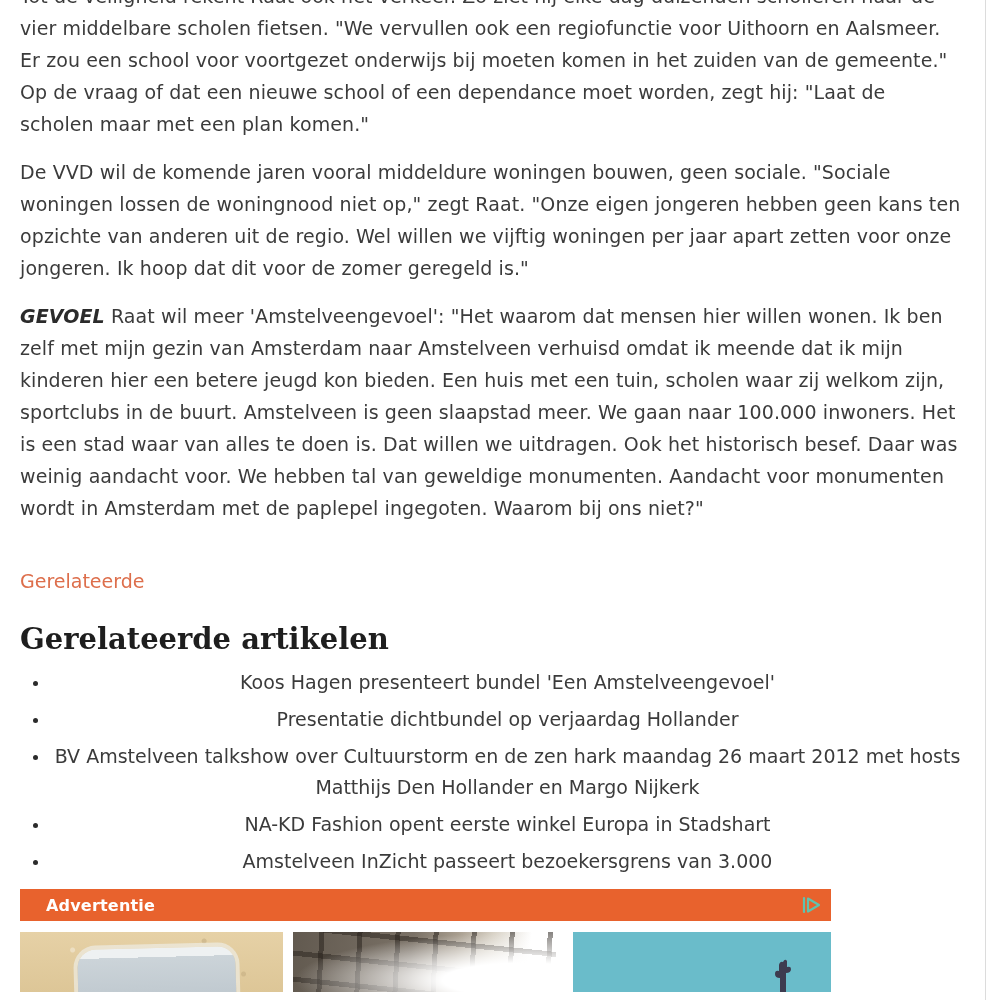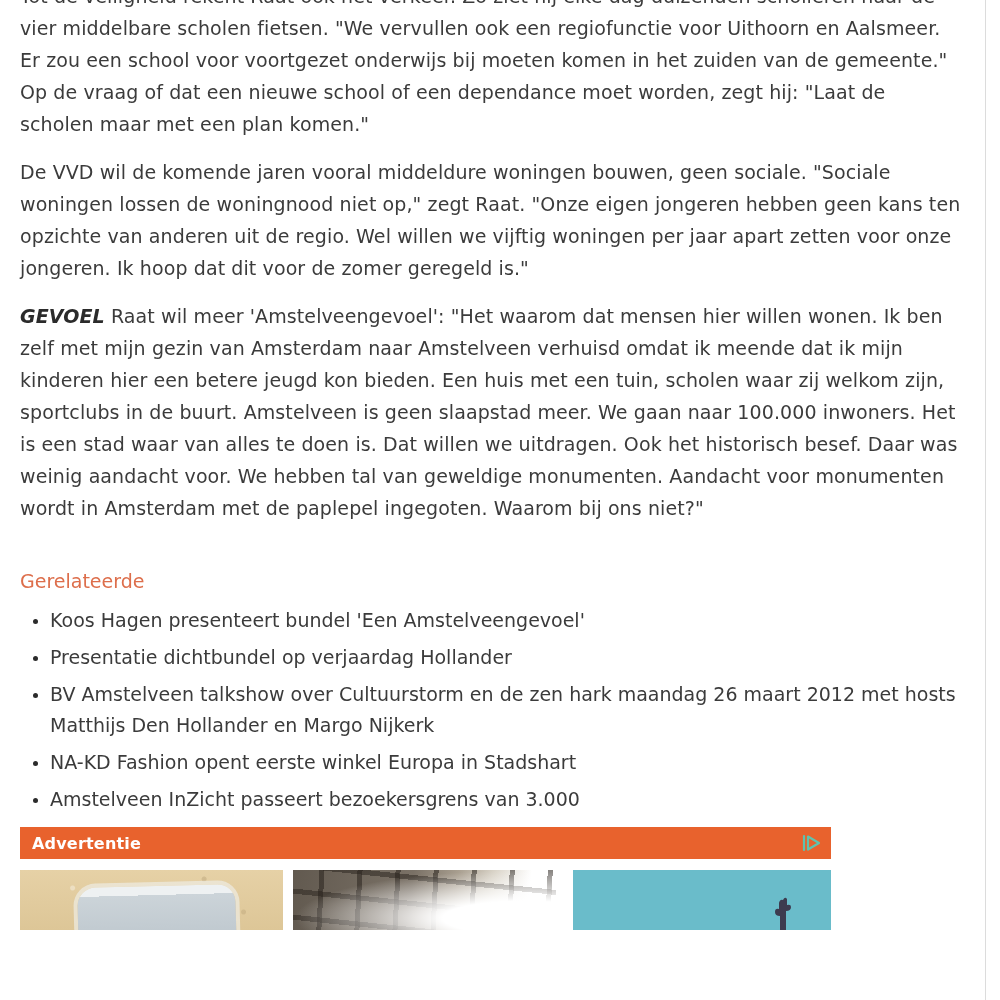--- a/index.html
+++ b/index.html
@@ -53,20 +53,21 @@
     margin: 24px 0 0 0;
     font-family: "DejaVu Serif", "Liberation Serif", serif;
     font-weight: 700;
     font-size: 29px;
     line-height: 38px;
     color: #1e1e1e;
   }
   .related-list {
     margin: 9px 0 0 0;
     padding: 0 0 0 30px;
+    text-align: center;
   }
   .related-list li {
     font-size: 19px;
     line-height: 31px;
     color: #3b3b3b;
     margin-bottom: 6px;
     cursor: pointer;
   }
   .related-list li::marker { color: #2b2b2b; font-size: 16px; }
   
@@ -76,21 +77,21 @@
     width: 811px;
     height: 32px;
     background: #e8622d;
     display: flex;
     align-items: center;
   }
   .ad-label {
     color: #ffffff;
     font-weight: 700;
     font-size: 16px;
-    padding-left: 12px;
+    padding-left: 26px;
     letter-spacing: 0.2px;
   }
   .adchoices {
     position: absolute;
     right: 8px;
     top: 5px;
     width: 22px;
     height: 22px;
     cursor: pointer;
   }
@@ -152,20 +153,21 @@
 
     <div class="article">
       <p>Tot de veiligheid rekent Raat ook het verkeer. Zo ziet hij elke dag duizenden scholieren naar de vier middelbare scholen fietsen. "We vervullen ook een regiofunctie voor Uithoorn en Aalsmeer. Er zou een school voor voortgezet onderwijs bij moeten komen in het zuiden van de gemeente." Op de vraag of dat een nieuwe school of een dependance moet worden, zegt hij: "Laat de scholen maar met een plan komen."</p>
       <p>De VVD wil de komende jaren vooral middeldure woningen bouwen, geen sociale. "Sociale woningen lossen de woningnood niet op," zegt Raat. "Onze eigen jongeren hebben geen kans ten opzichte van anderen uit de regio. Wel willen we vijftig woningen per jaar apart zetten voor onze jongeren. Ik hoop dat dit voor de zomer geregeld is."</p>
       <p><strong>GEVOEL</strong><span> Raat wil meer 'Amstelveengevoel': "Het waarom dat mensen hier willen wonen. Ik ben zelf met mijn gezin van Amsterdam naar Amstelveen verhuisd omdat ik meende dat ik mijn kinderen hier een betere jeugd kon bieden. Een huis met een tuin, scholen waar zij welkom zijn, sportclubs in de buurt. Amstelveen is geen slaapstad meer. We gaan naar 100.000 inwoners. Het is een stad waar van alles te doen is. Dat willen we uitdragen. Ook het historisch besef. Daar was weinig aandacht voor. We hebben tal van geweldige monumenten. Aandacht voor monumenten wordt in Amsterdam met de paplepel ingegoten. Waarom bij ons niet?"</span></p>
     </div>
 
 
     <a class="category-link">Gerelateerde</a>
 
+    <h2 class="related-heading">Gerelateerde artikelen</h2>
 
     <ul class="related-list">
       <li>Koos Hagen presenteert bundel 'Een Amstelveengevoel'</li>
       <li>Presentatie dichtbundel op verjaardag Hollander</li>
       <li>BV Amstelveen talkshow over Cultuurstorm en de zen hark maandag 26 maart 2012 met hosts Matthijs Den Hollander en Margo Nijkerk</li>
       <li>NA-KD Fashion opent eerste winkel Europa in Stadshart</li>
       <li>Amstelveen InZicht passeert bezoekersgrens van 3.000</li>
     </ul>
 
     <div class="ad-bar">

